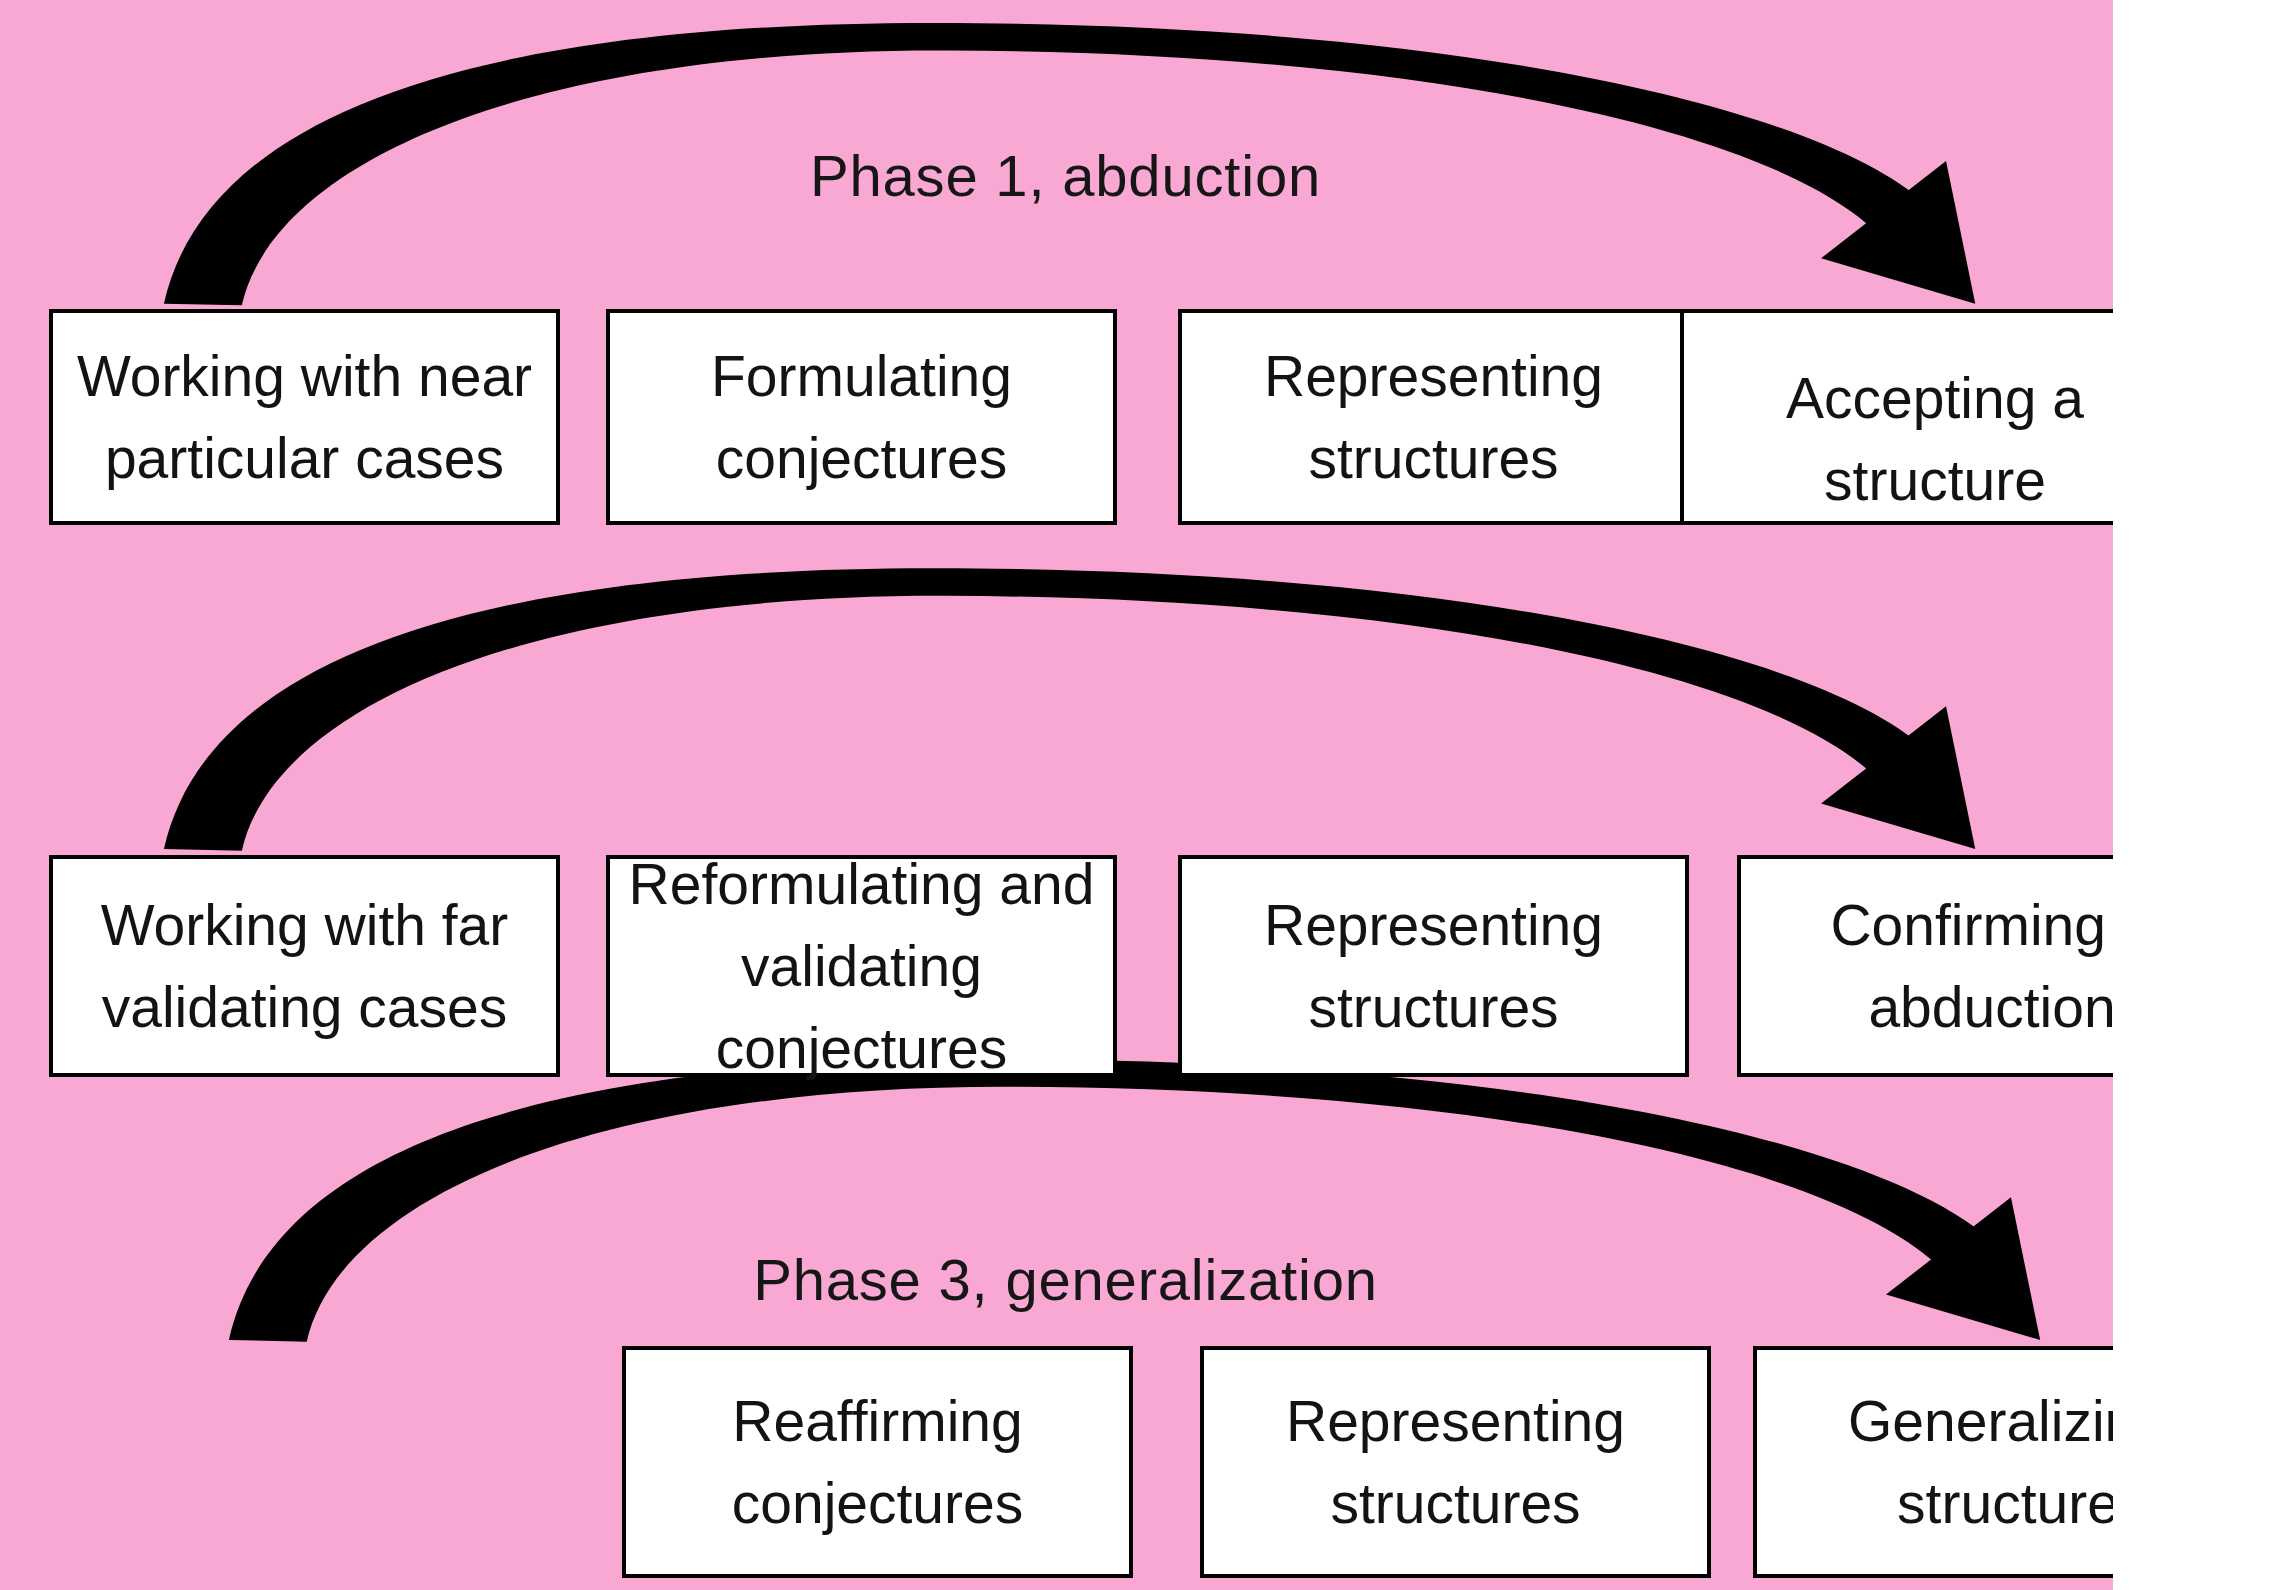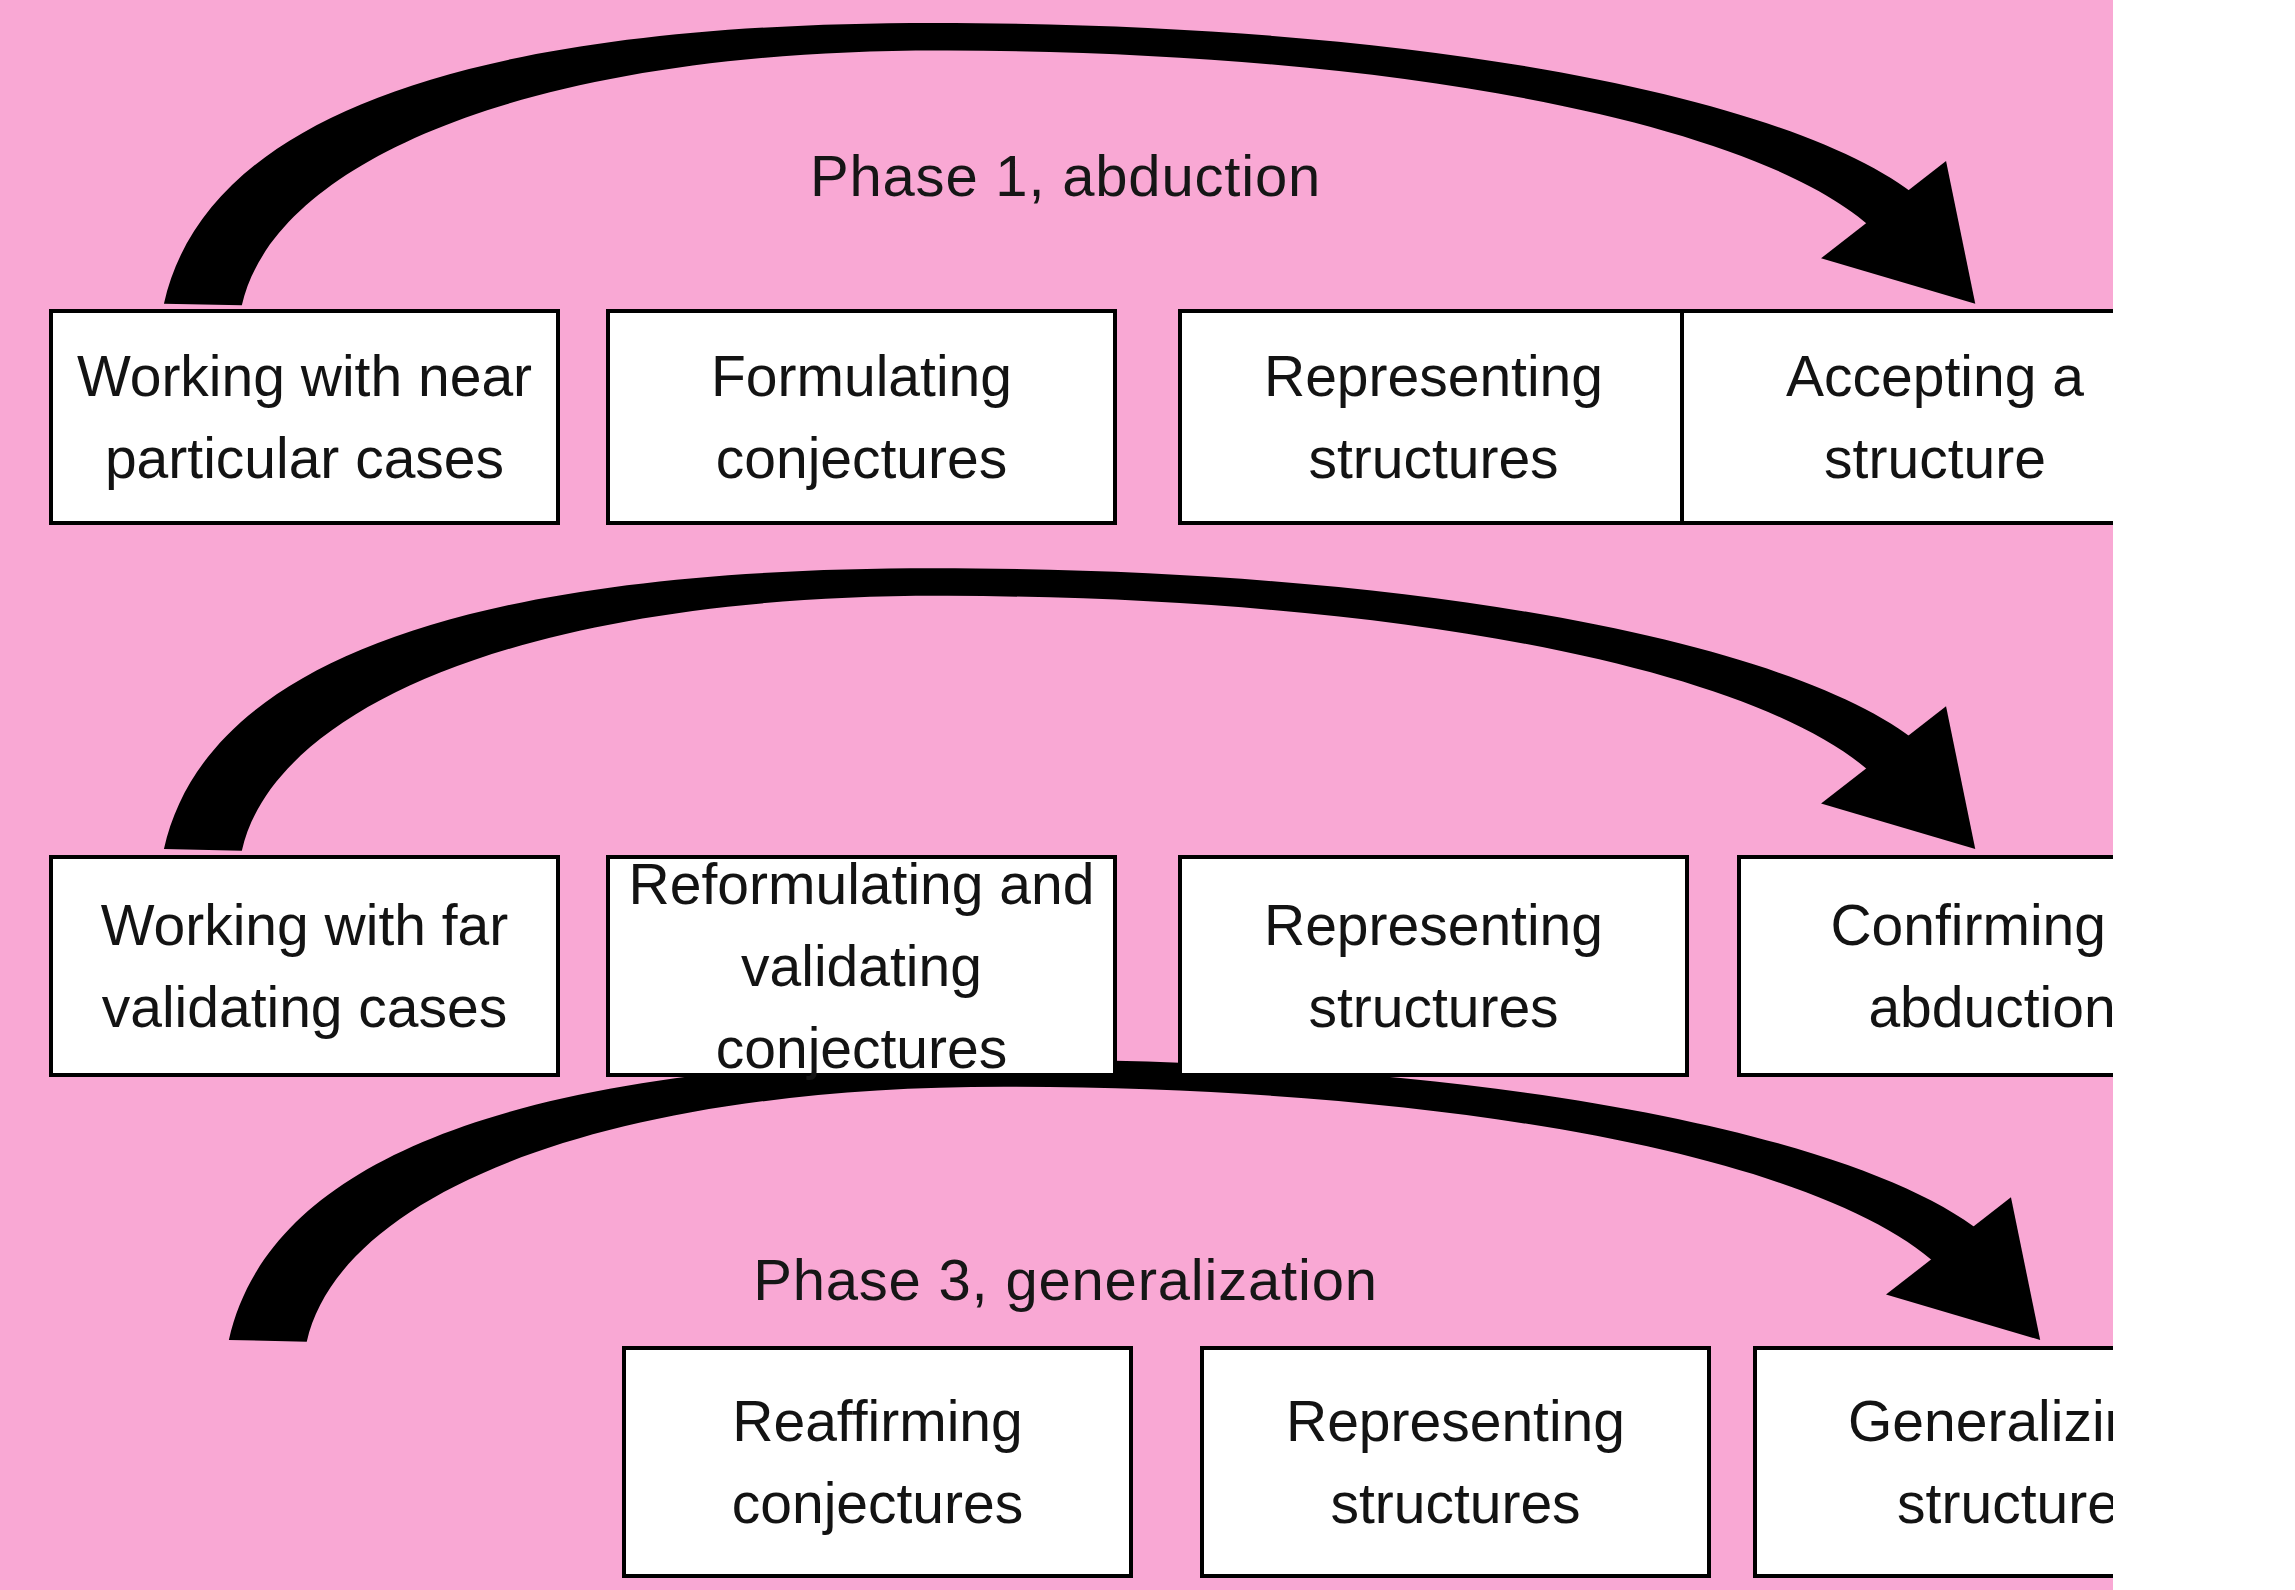--- a/index.html
+++ b/index.html
@@ -92,21 +92,21 @@
 particular cases</span>
   </div>
   <div class="step-box" style="left:606px;  top:309px; width:511px; height:216px;">
     <span class="box-text">Formulating
 conjectures</span>
   </div>
   <div class="step-box" style="left:1178px; top:309px; width:511px; height:216px;">
     <span class="box-text">Representing
 structures</span>
   </div>
-  <div class="step-box" style="left:1680px; top:309px; width:510px; height:216px;">
+  <div class="step-box" style="left:1680px; top:309px; width:510px; height:216px;align-items:flex-end;">
     <span class="box-text">Accepting a
 structure</span>
   </div>
 
   <div class="step-box" style="left:49px;   top:855px; width:511px; height:222px;">
     <span class="box-text">Working with far
 validating cases</span>
   </div>
   <div class="step-box" style="left:606px;  top:855px; width:511px; height:222px;">
     <span class="box-text">Reformulating and

